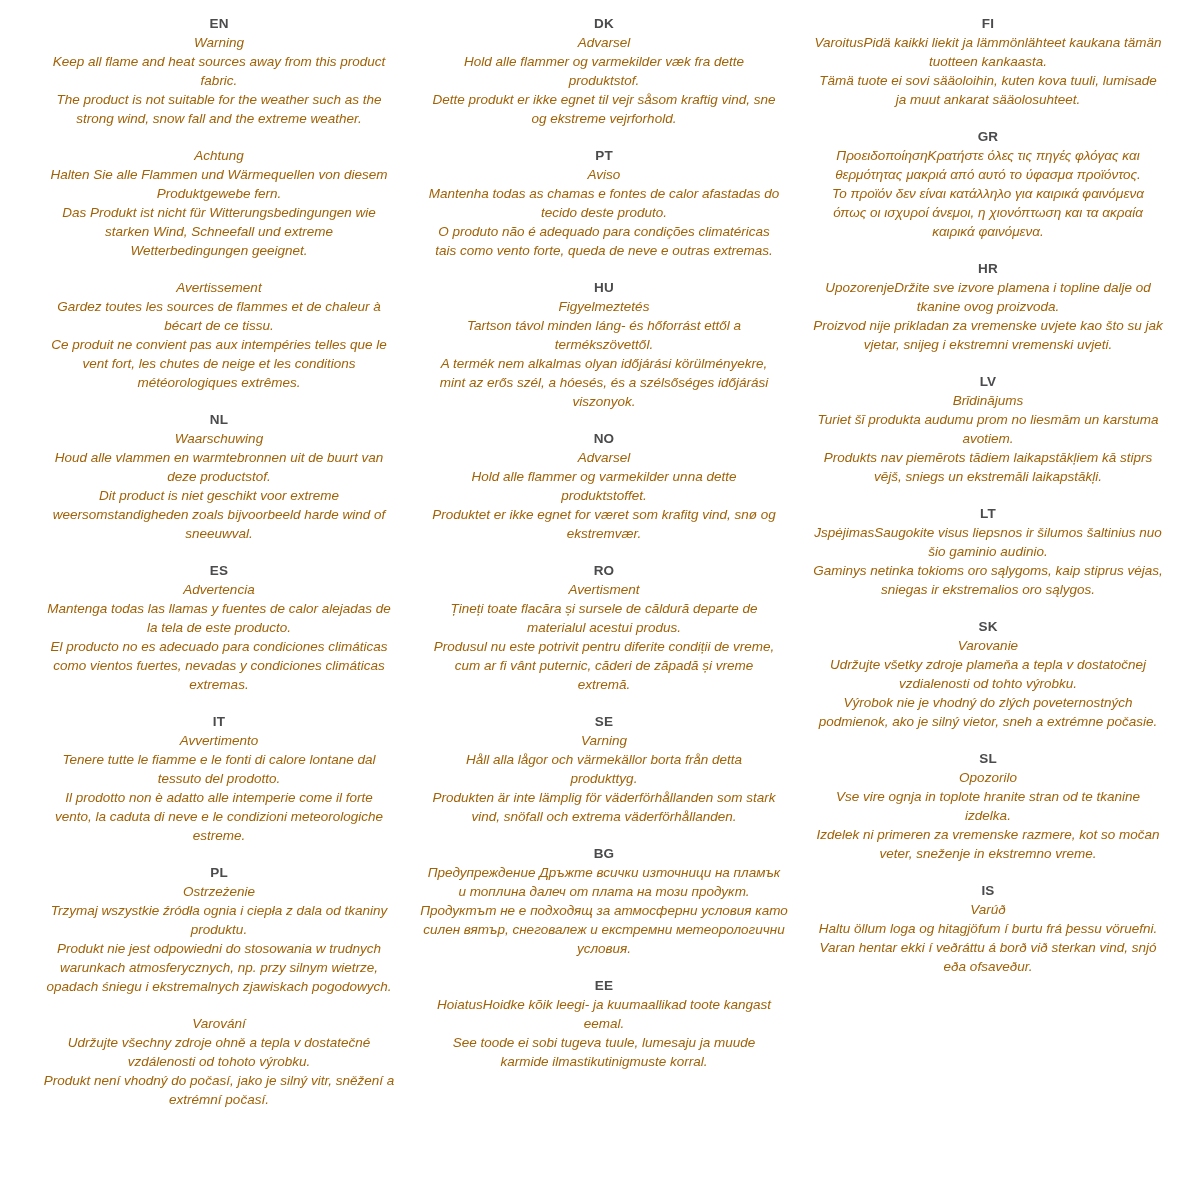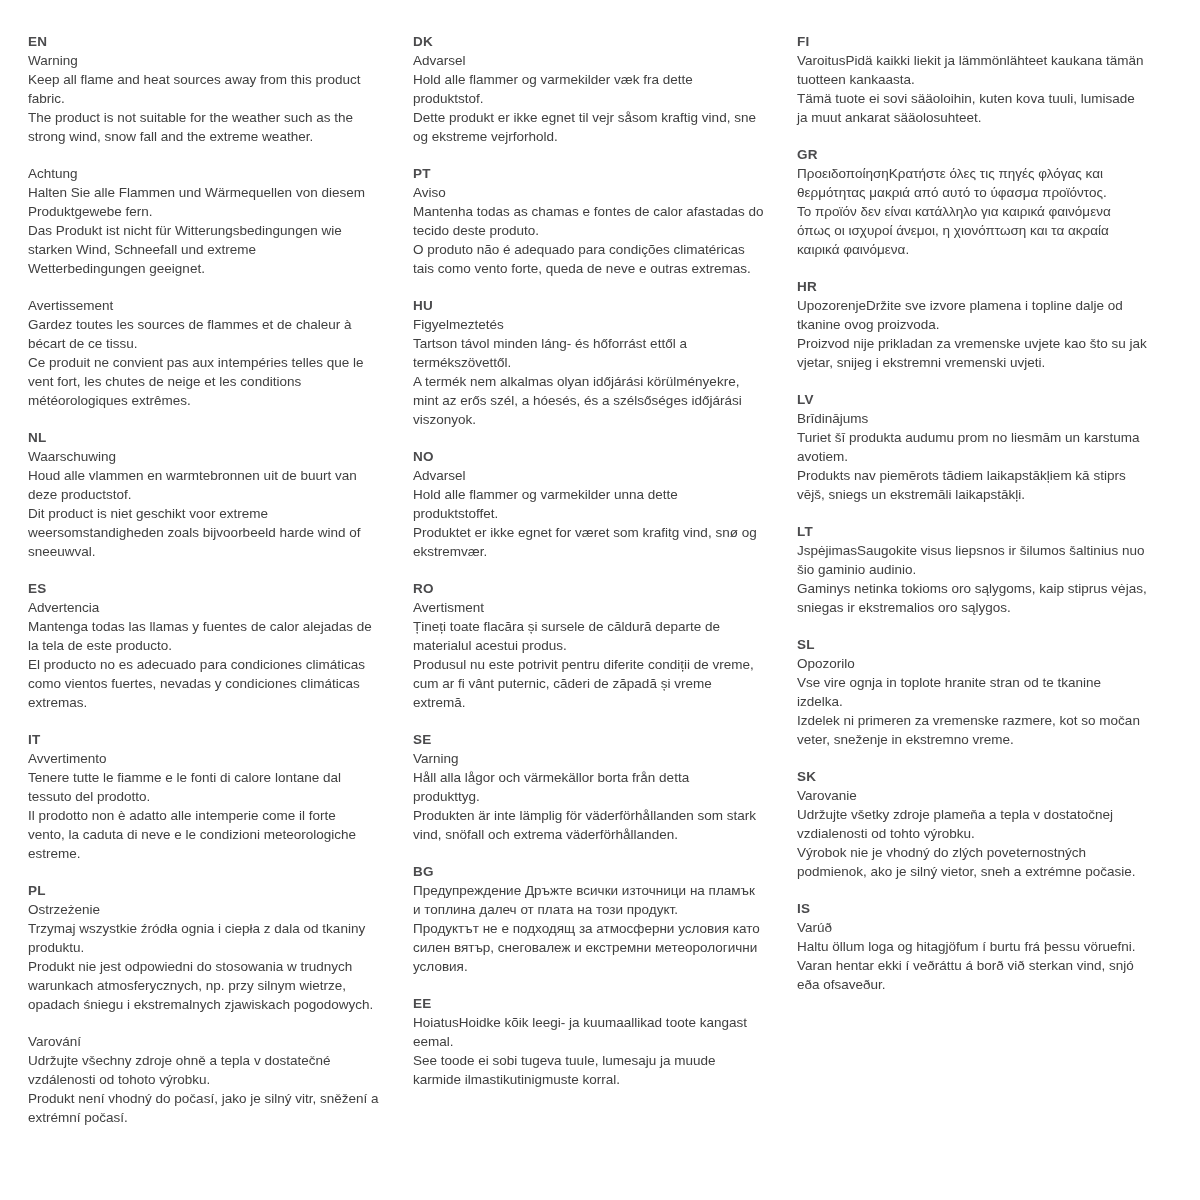--- a/index.html
+++ b/index.html
@@ -15,37 +15,39 @@
     width: 1200px;
     height: 1200px;
     font-family: "Liberation Sans", "DejaVu Sans", sans-serif;
     font-size: 13.5px;
     line-height: 19px;
     color: #6d6e70;
     -webkit-font-smoothing: antialiased;
   }
   .col {
     position: absolute;
-    top: 32px;
+    top: 14px;
     width: 382px;
+    text-align: center;
   }
   .col1 { left: 28px; }
   .col2 { left: 413px; }
   .col3 { left: 797px; }
   .lang-block {
     margin-bottom: 18px;
   }
   .lang-code {
     font-weight: bold;
     color: #4b4b4d;
     letter-spacing: 0.2px;
   }
   .lang-text {
     white-space: pre-line;
-    color: #404040;
+    color: #a16207;
+    font-style: italic;
   }
 </style>
 </head>
 <body>
 
 <div class="page">
 
   <div class="col col1">
     <div class="lang-block">
       <div class="lang-code">EN</div>
@@ -216,36 +218,36 @@
 vējš, sniegs un ekstremāli laikapstākļi.</div>
     </div>
     <div class="lang-block">
       <div class="lang-code">LT</div>
       <div class="lang-text">JspėjimasSaugokite visus liepsnos ir šilumos šaltinius nuo
 šio gaminio audinio.
 Gaminys netinka tokioms oro sąlygoms, kaip stiprus vėjas,
 sniegas ir ekstremalios oro sąlygos.</div>
     </div>
     <div class="lang-block">
+      <div class="lang-code">SK</div>
+      <div class="lang-text">Varovanie
+Udržujte všetky zdroje plameňa a tepla v dostatočnej
+vzdialenosti od tohto výrobku.
+Výrobok nie je vhodný do zlých poveternostných
+podmienok, ako je silný vietor, sneh a extrémne počasie.</div>
+    </div>
+    <div class="lang-block">
       <div class="lang-code">SL</div>
       <div class="lang-text">Opozorilo
 Vse vire ognja in toplote hranite stran od te tkanine
 izdelka.
 Izdelek ni primeren za vremenske razmere, kot so močan
 veter, sneženje in ekstremno vreme.</div>
     </div>
     <div class="lang-block">
-      <div class="lang-code">SK</div>
-      <div class="lang-text">Varovanie
-Udržujte všetky zdroje plameňa a tepla v dostatočnej
-vzdialenosti od tohto výrobku.
-Výrobok nie je vhodný do zlých poveternostných
-podmienok, ako je silný vietor, sneh a extrémne počasie.</div>
-    </div>
-    <div class="lang-block">
       <div class="lang-code">IS</div>
       <div class="lang-text">Varúð
 Haltu öllum loga og hitagjöfum í burtu frá þessu vöruefni.
 Varan hentar ekki í veðráttu á borð við sterkan vind, snjó
 eða ofsaveður.</div>
     </div>
   </div>
 
 </div>
 

